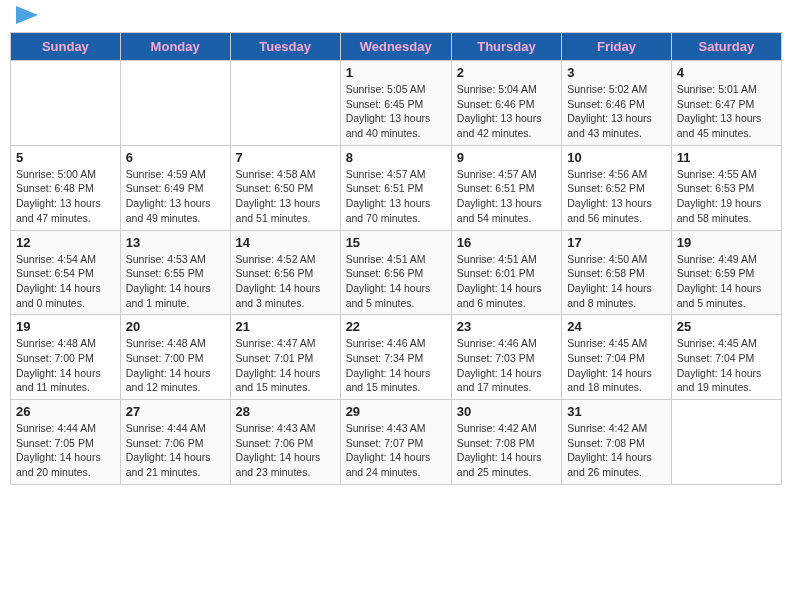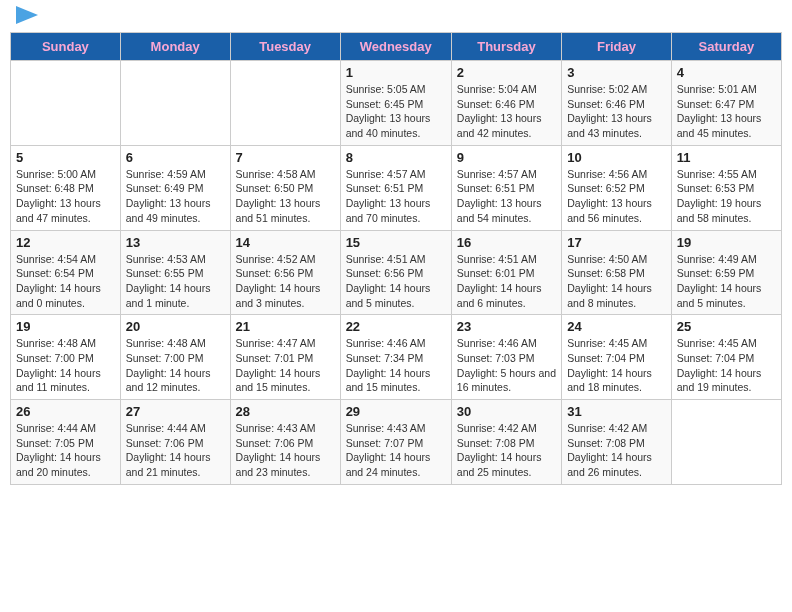--- a/index.html
+++ b/index.html
@@ -259,21 +259,21 @@
         <td>
           <span class="day-num">22</span>
           <div class="cell-text">Sunrise: 4:46 AM</div>
           <div class="cell-text">Sunset: 7:34 PM</div>
           <div class="cell-text">Daylight: 14 hours and 15 minutes.</div>
         </td>
         <td>
           <span class="day-num">23</span>
           <div class="cell-text">Sunrise: 4:46 AM</div>
           <div class="cell-text">Sunset: 7:03 PM</div>
-          <div class="cell-text">Daylight: 5 hours and 16 minutes.</div>
+          <div class="cell-text">Daylight: 14 hours and 17 minutes.</div>
         </td>
         <td>
           <span class="day-num">24</span>
           <div class="cell-text">Sunrise: 4:45 AM</div>
           <div class="cell-text">Sunset: 7:04 PM</div>
           <div class="cell-text">Daylight: 14 hours and 18 minutes.</div>
         </td>
         <td>
           <span class="day-num">25</span>
           <div class="cell-text">Sunrise: 4:45 AM</div>

